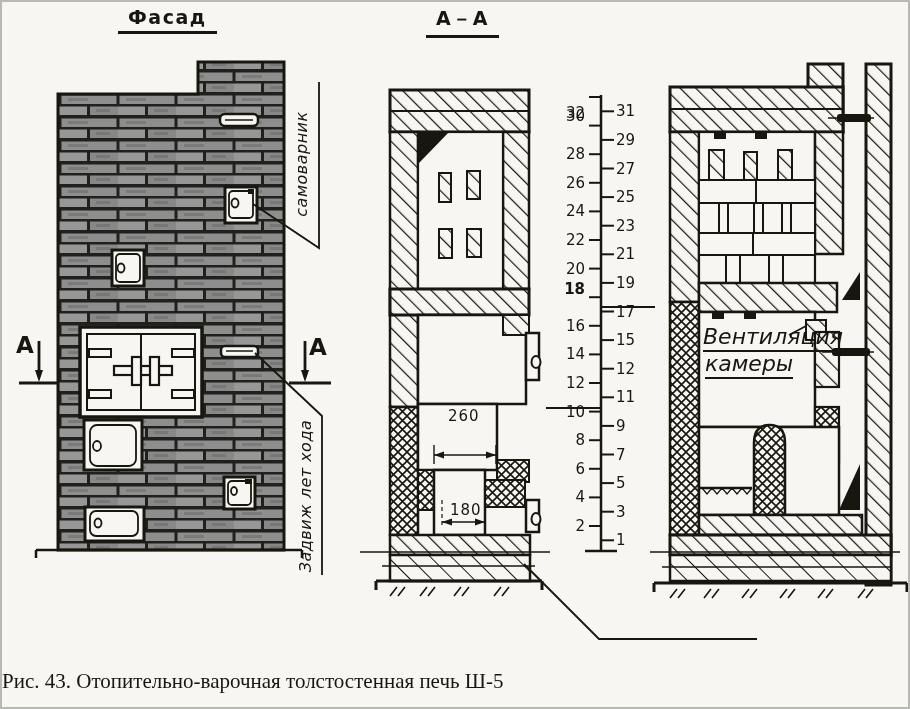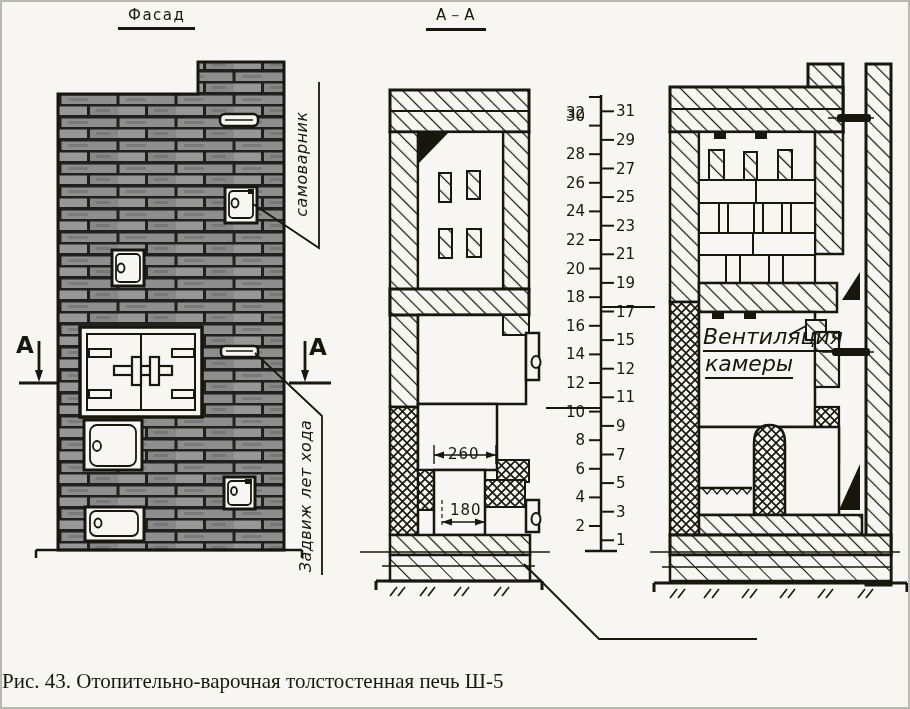--- a/index.html
+++ b/index.html
@@ -3,21 +3,21 @@
 <meta charset="utf-8">
 <style>
   html,body{margin:0;padding:0;background:#ffffff;}
   .page{
     position:relative;width:910px;height:709px;box-sizing:border-box;
     background:#f7f6f2;border:2px solid #b9b9b3;overflow:hidden;
     font-family:"DejaVu Sans",sans-serif;color:#17170f;
   }
   svg.art{position:absolute;left:0;top:0;}
   .t{position:absolute;white-space:nowrap;}
-  .title{font-weight:normal;font-size:15px;letter-spacing:1.5px;
+  .title{font-weight:bold;font-size:19px;letter-spacing:1.5px;
     border-bottom:3px solid #17170f;padding:0 10px 3px 10px;}
   .vlabel{font-style:italic;font-size:16px;letter-spacing:.5px;
     transform:translate(-50%,-50%) rotate(-90deg);}
   .marker{font-weight:bold;font-size:23px;}
   .dim{font-size:15px;font-weight:500;letter-spacing:1px;}
   .hand{font-style:italic;font-size:22px;font-weight:400;text-align:center;}
   .hand.u{border-bottom:2px solid #17170f;padding-bottom:1px;}
   .num{position:absolute;font-size:15px;font-weight:500;line-height:18px;}
   .caption{position:absolute;left:0;right:0;top:667px;text-align:left;
     font-family:"Liberation Serif",serif;font-size:21px;}
@@ -250,36 +250,36 @@
 
   <div class="t title" style="left:116px;top:4px;">Фасад</div>
   <div class="t title" style="left:424px;top:4px;">А－А</div>
 
   <div class="t vlabel" style="left:299px;top:162px;">самоварник</div>
   <div class="t vlabel" style="left:303px;top:494px;">Задвиж лет хода</div>
 
   <div class="t marker" style="left:14px;top:330px;">А</div>
   <div class="t marker" style="left:307px;top:332px;">А</div>
 
-  <div class="t dim" style="left:446px;top:443px;">260</div>
+  <div class="t dim" style="left:446px;top:405px;">260</div>
   <div class="t dim" style="left:448px;top:499px;">180</div>
 
   <div class="t hand u" style="left:701px;top:322px;">Вентиляция</div>
   <div class="t hand u" style="left:703px;top:349px;">камеры</div>
 
 
   <div id="ruler-nums" style="position:absolute;left:0;top:0;width:910px;height:709px;pointer-events:none;">
       <span class="num" style="left: 553px; top: 86px; width: 30px; text-align: right; margin-top: 16px;">32</span>
       <span class="num" style="left: 553px; top: 105px; width: 30px; text-align: right;">30</span>
       <span class="num" style="left: 553px; top: 143.2px; width: 30px; text-align: right;">28</span>
       <span class="num" style="left: 553px; top: 171.8px; width: 30px; text-align: right;">26</span>
       <span class="num" style="left: 553px; top: 200.4px; width: 30px; text-align: right;">24</span>
       <span class="num" style="left: 553px; top: 229px; width: 30px; text-align: right;">22</span>
       <span class="num" style="left: 553px; top: 257.6px; width: 30px; text-align: right;">20</span>
-      <span class="num" style="left: 553px; top: 286px; width: 30px; text-align: right;">18</span>
+      <span class="num" style="left: 553px; top: 278px; width: 30px; text-align: right; font-weight: bold;">18</span>
       <span class="num" style="left: 553px; top: 314.8px; width: 30px; text-align: right;">16</span>
       <span class="num" style="left: 553px; top: 343.4px; width: 30px; text-align: right;">14</span>
       <span class="num" style="left: 553px; top: 372px; width: 30px; text-align: right;">12</span>
       <span class="num" style="left: 553px; top: 400.6px; width: 30px; text-align: right;">10</span>
       <span class="num" style="left: 553px; top: 429.2px; width: 30px; text-align: right;">8</span>
       <span class="num" style="left: 553px; top: 457.8px; width: 30px; text-align: right;">6</span>
       <span class="num" style="left: 553px; top: 486.4px; width: 30px; text-align: right;">4</span>
       <span class="num" style="left: 553px; top: 515px; width: 30px; text-align: right;">2</span>
       <span class="num" style="left: 614px; top: 100.3px;">31</span>
       <span class="num" style="left: 614px; top: 128.9px;">29</span>

